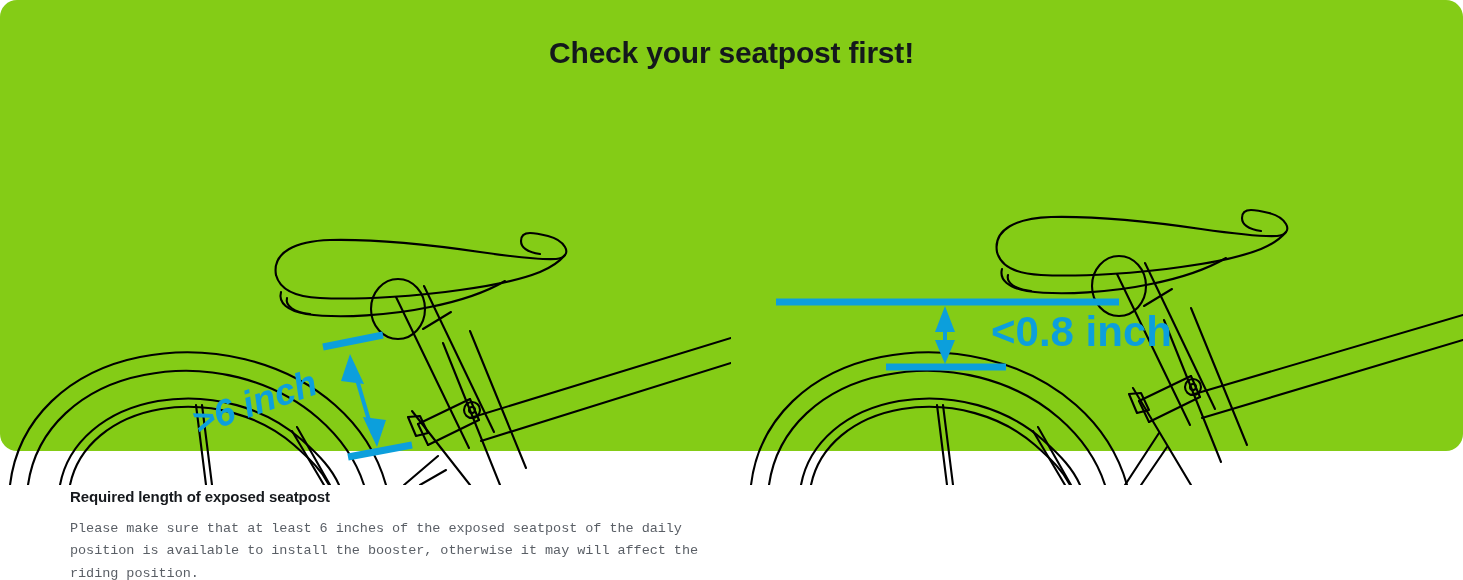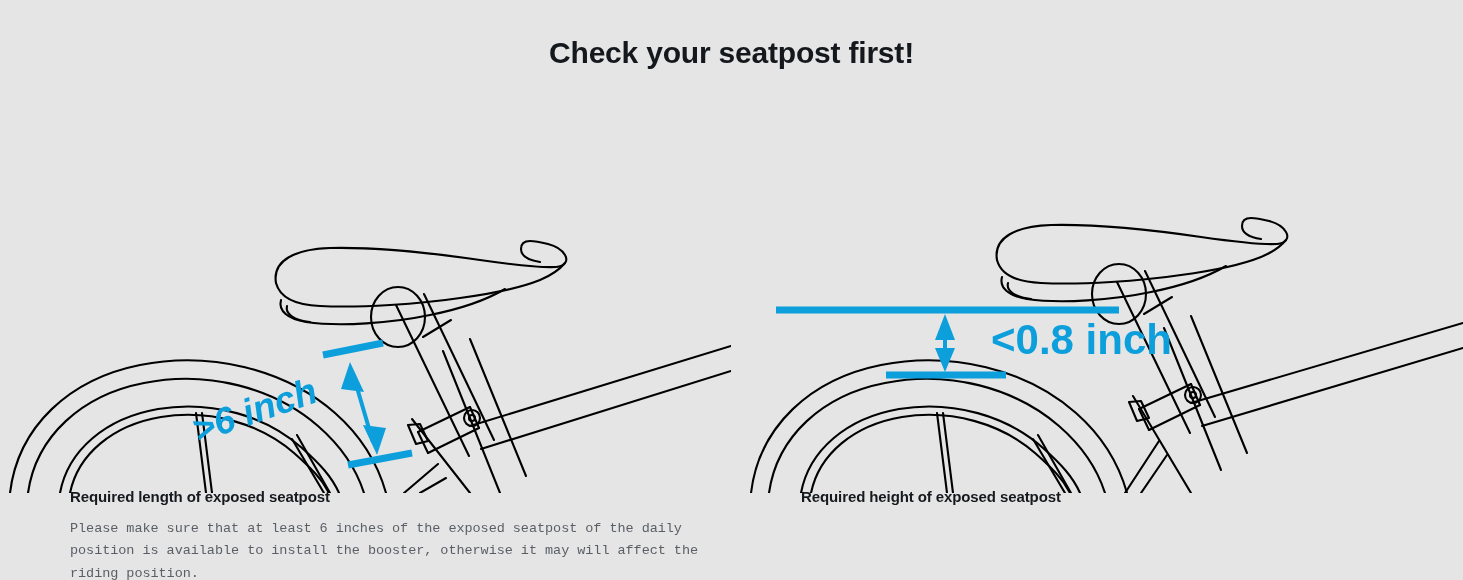--- a/index.html
+++ b/index.html
@@ -11,22 +11,23 @@
     width: 1463px;
     height: 580px;
     font-family: "Liberation Sans", sans-serif;
     color: #1a1a1a;
     overflow: hidden;
     position: relative;
   }
   #page-root {
     position: relative;
     width: 1463px;
-    height: 580px;
-    background: #e5e5e5;
+    height: 451px;
+    background: #84cc16;
+    border-radius: 17px;
   }
   .page-title {
     position: absolute;
     top: 36px;
     left: 0;
     width: 1463px;
     text-align: center;
     font-size: 30px;
     font-weight: bold;
     letter-spacing: -0.2px;
@@ -42,21 +43,21 @@
     flex-direction: row;
   }
   .panel {
     position: relative;
     width: 731px;
     height: 480px;
   }
   .panel.right { width: 732px; }
   .figure {
     position: absolute;
-    top: 8px;
+    top: 0;
     left: 0;
     width: 100%;
     height: 385px;
   }
   .figure svg { display: block; width: 100%; height: 100%; }
   .caption {
     position: absolute;
     left: 38px;
     top: 388px;
     width: 660px;
@@ -244,18 +245,17 @@
             <polygon points="214,206 224,232 204,232" stroke="none"></polygon>
 
             <polygon points="214,264 204,240 224,240" stroke="none"></polygon>
           </g>
 
           <text class="measure-label" x="260" y="246" fill="#0c9fdc" font-family="Liberation Sans, sans-serif" font-size="42" font-weight="bold">&lt;0.8 inch</text>
         </svg>
       </div>
 
       <div class="caption">
-        <div class="caption-title">Required height of exposed seatpost</div>
       </div>
     </div>
 
   </div>
 </div>
 
 </body></html>

